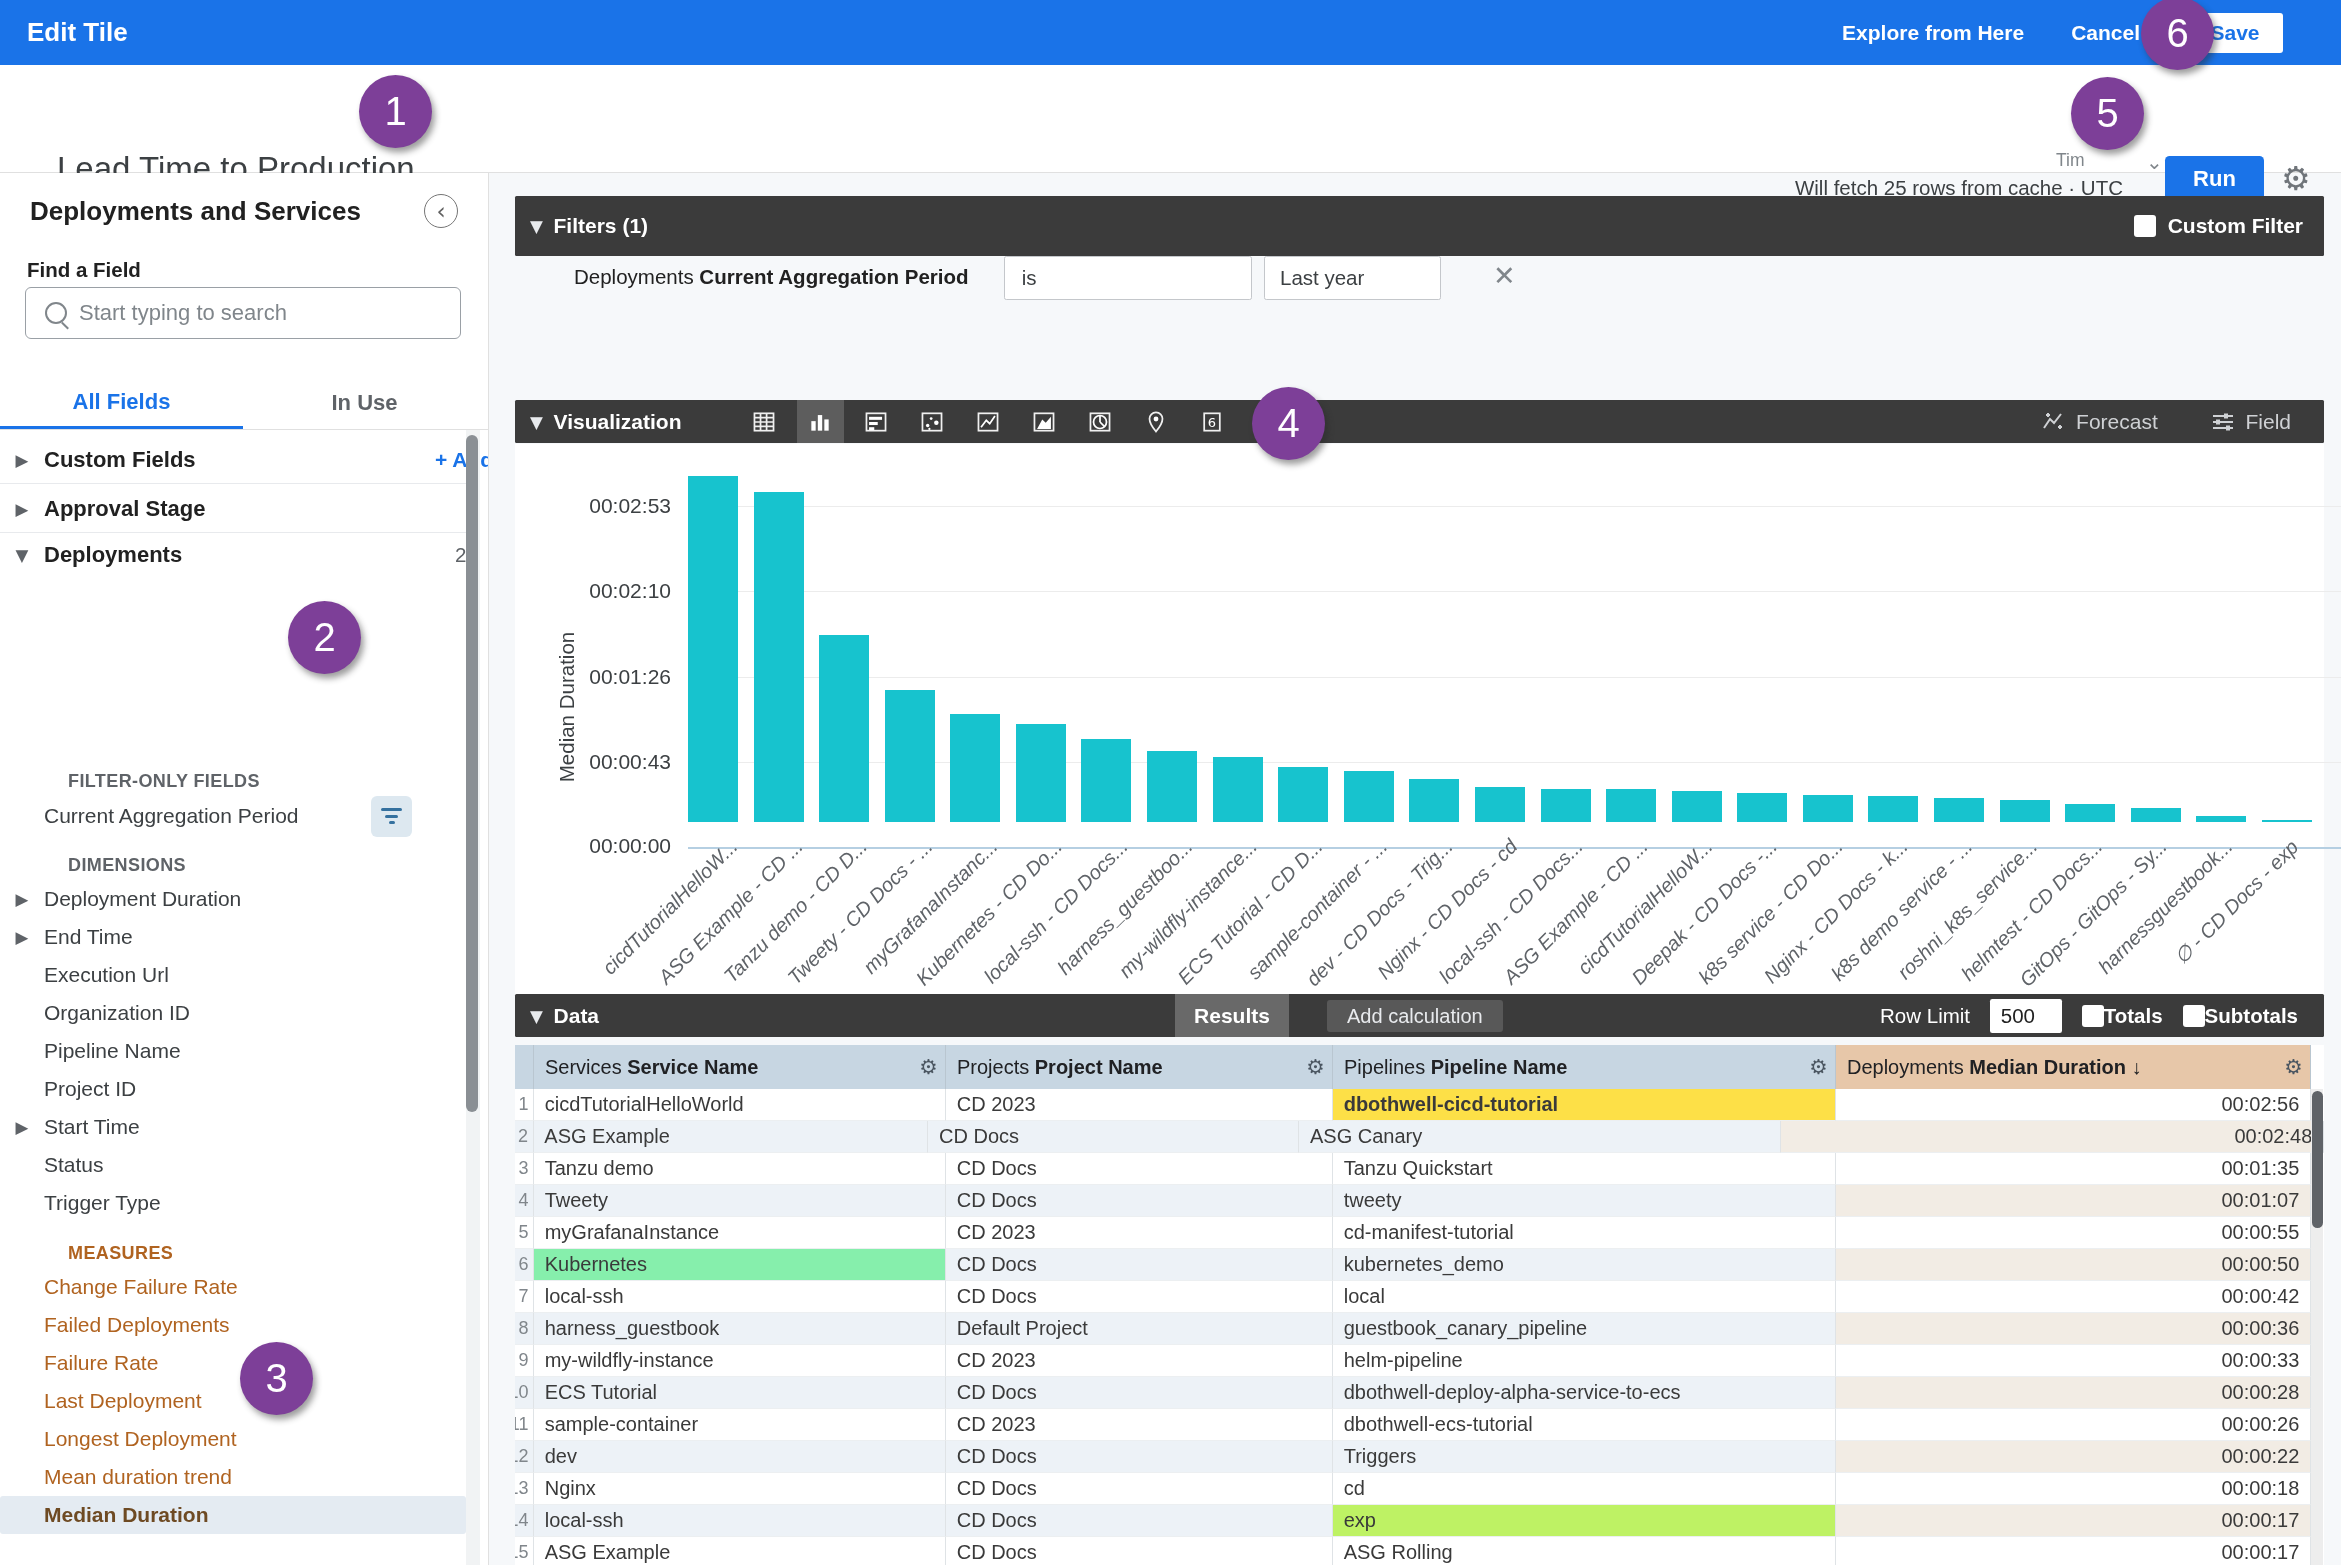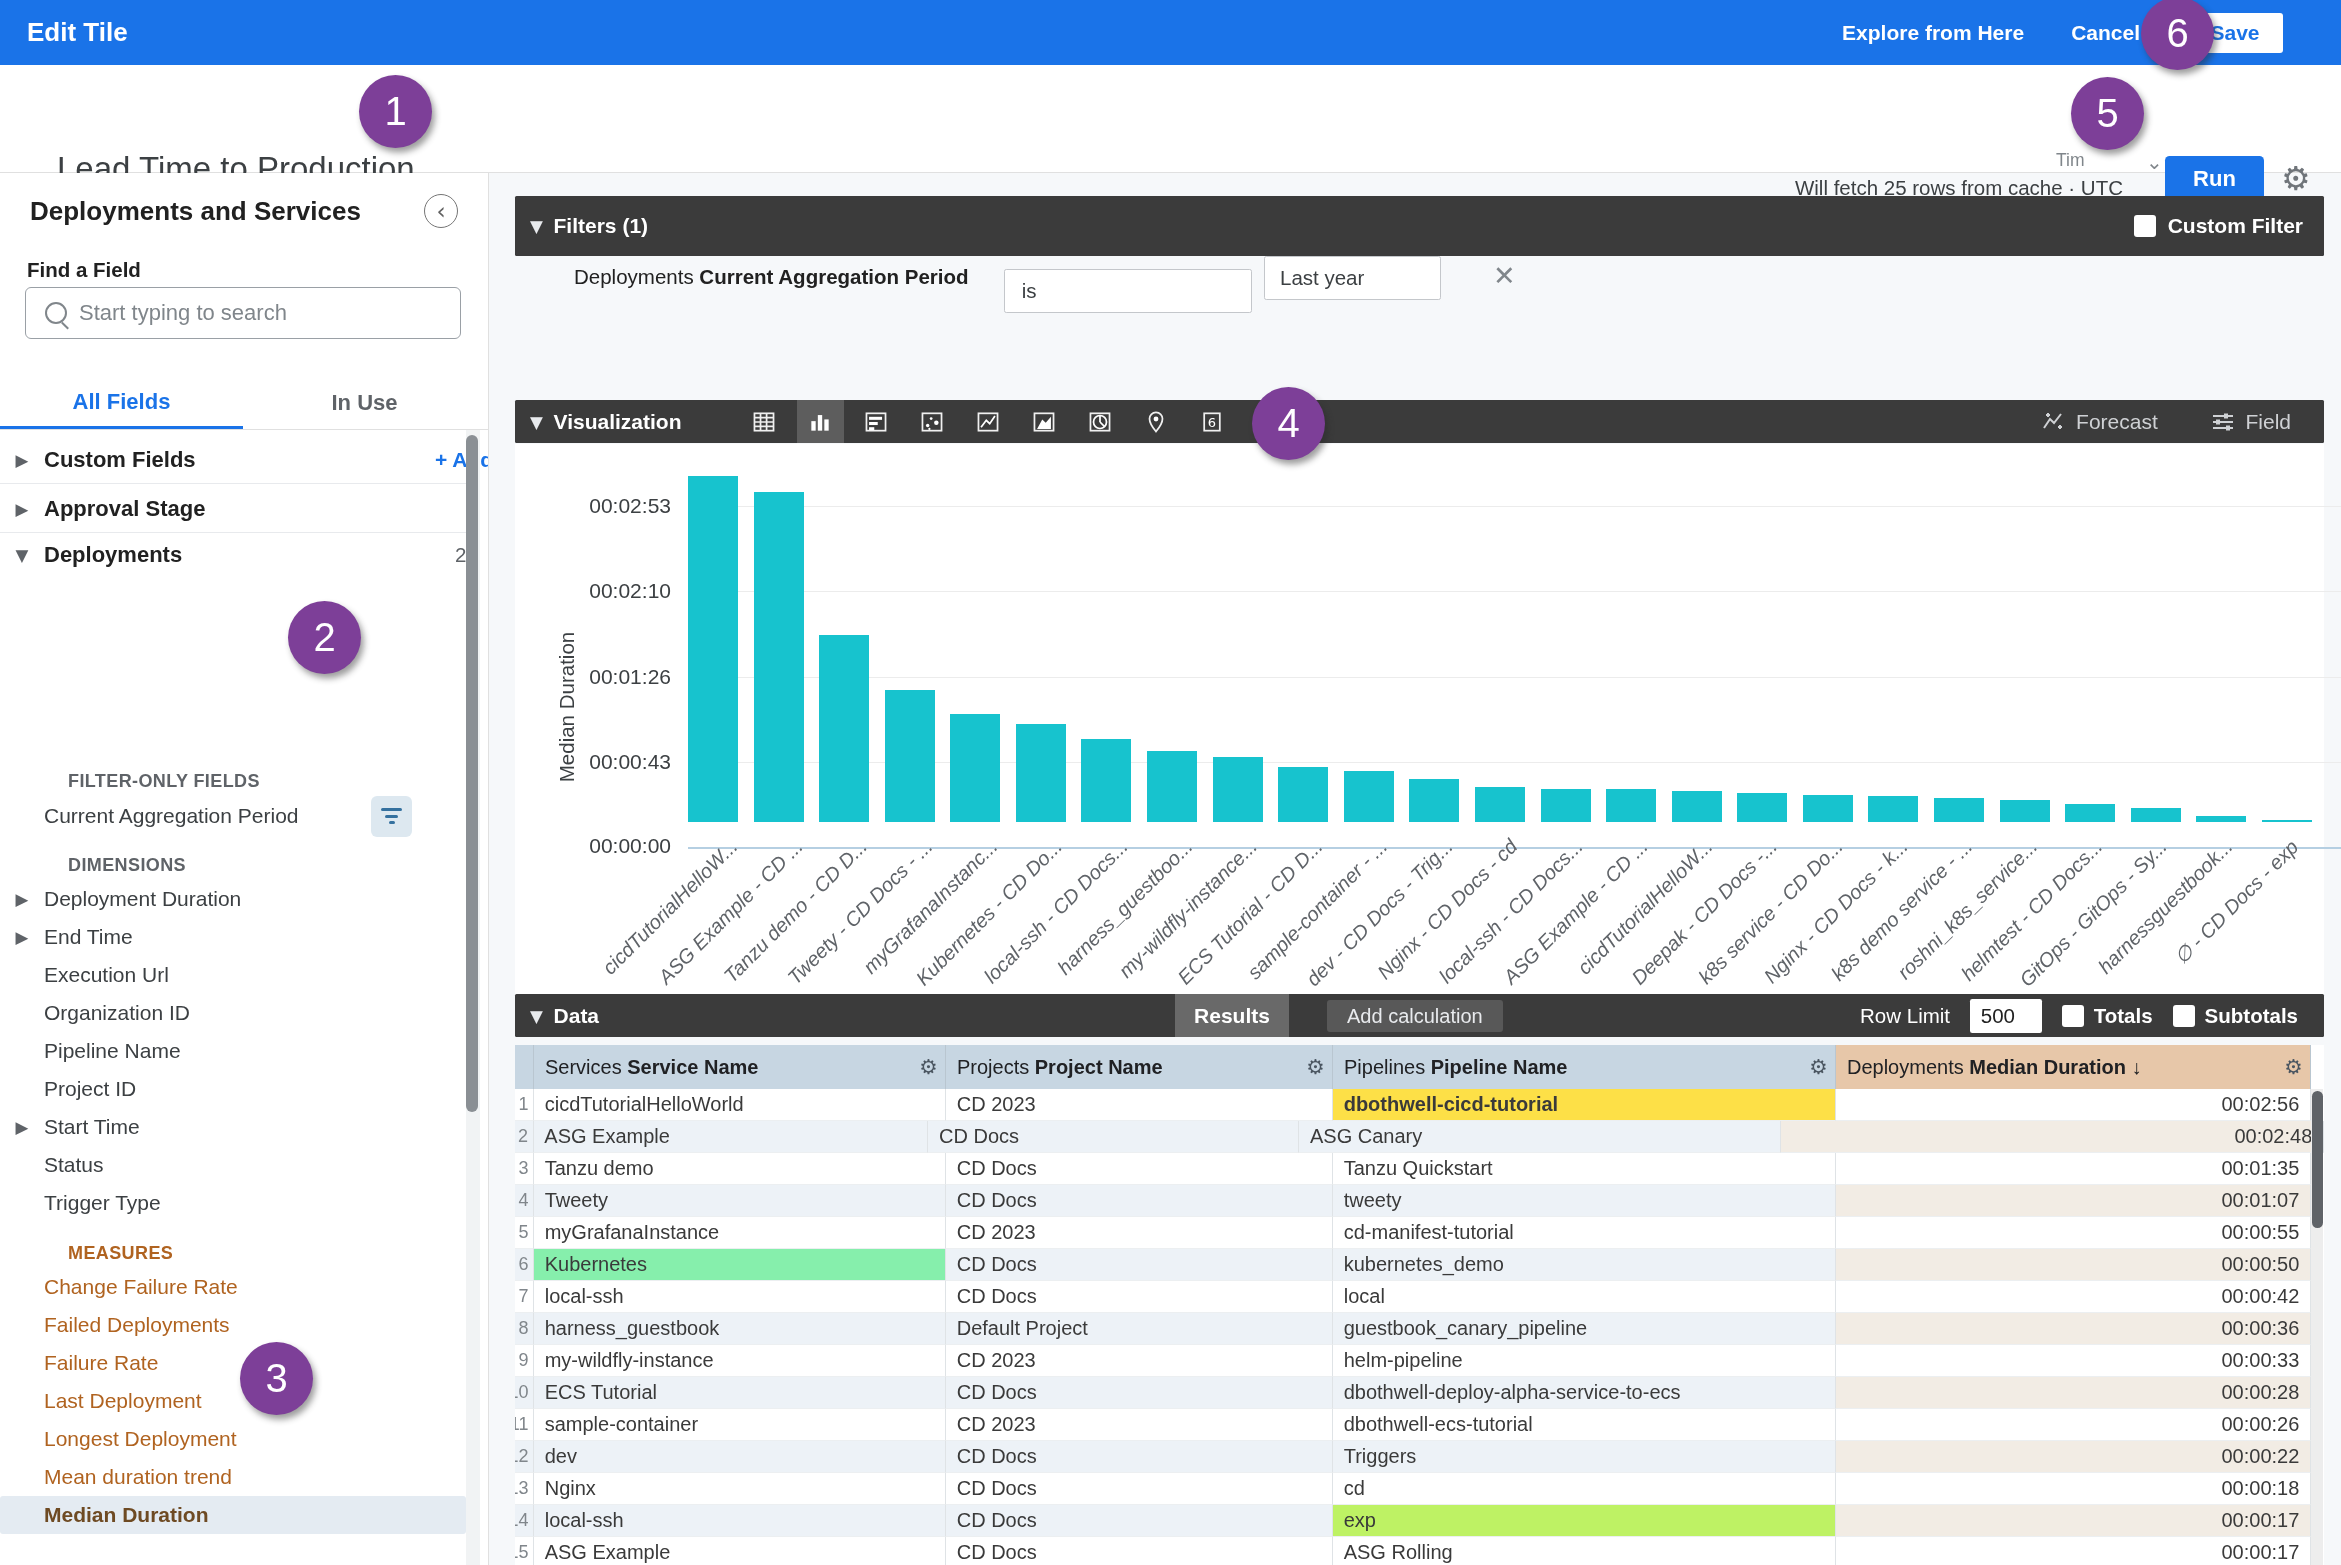--- a/index.html
+++ b/index.html
@@ -65,21 +65,21 @@
   .panel-head{position:absolute;left:515px;width:1809px;background:#3b3b3b;color:#fff;display:flex;align-items:center;border-radius:1.5px;}
   .ph-caret{color:#e8eaed;font-size:16.7px;margin:0 10.7px 0 15px;}
   .ph-title{font-size:21px;font-weight:700;}
   
   .filters-head{top:196px;height:60px;}
   .cf-box{margin-left:auto;display:flex;align-items:center;gap:12px;padding-right:21px;}
   .checkbox{width:22px;height:22px;background:#fff;border-radius:3px;}
   .cf-lbl{font-size:21px;font-weight:700;}
   .filter-row-lbl{position:absolute;left:574px;top:265px;font-size:20.5px;color:#212121;}
   .op-box{position:absolute;left:1004px;top:256px;width:248px;height:44px;background:#fff;border:1.5px solid #c4c7cb;
-          border-radius:2.3px;font-size:20.5px;color:#3c4043;display:flex;align-items:center;padding-left:16.7px;box-sizing:border-box;margin-top:13px;}
+          border-radius:2.3px;font-size:20.5px;color:#3c4043;display:flex;align-items:center;padding-left:16.7px;box-sizing:border-box;}
   .val-box{position:absolute;left:1264px;top:256px;width:177px;height:44px;background:#fff;border:1.5px solid #c4c7cb;
            border-radius:2.3px;font-size:20.5px;color:#3c4043;display:flex;align-items:center;padding-left:15px;box-sizing:border-box;}
   .filter-x{position:absolute;left:1493px;top:260px;font-size:27px;color:#80868b;}
   
   .viz-head{top:400px;height:43px;}
   .vicons{display:flex;align-items:center;margin-left:59px;}
   .vslot{width:47px;height:43px;display:flex;align-items:center;justify-content:center;margin-right:9px;}
   .vslot.sel{background:#5d5d5d;}
   .viz-right{margin-left:auto;display:flex;align-items:center;gap:53px;padding-right:33px;color:#cfd1d4;}
   .viz-right .vr{display:flex;align-items:center;gap:10.7px;font-size:21px;}
@@ -99,21 +99,21 @@
   
   .data-head{top:994px;height:43px;}
   .results-tab{position:absolute;left:660px;top:0;height:43px;width:114px;background:#696969;color:#fff;
                font-size:21px;font-weight:700;display:flex;align-items:center;justify-content:center;}
   .addcalc{position:absolute;left:812px;top:6px;height:32px;padding:0 20px;background:#585858;border-radius:3px;
            color:#e8eaed;font-size:20px;display:flex;align-items:center;}
   .dh-right{margin-left:auto;display:flex;align-items:center;gap:20px;padding-right:26px;}
   .rl-lbl{font-size:20.5px;color:#fff;}
   .rl-input{width:59px;height:32px;border:none;border-radius:2.3px;font-size:20.5px;color:#212121;text-align:left;
             padding-left:10.7px;font-family:"Liberation Sans",sans-serif;background:#fff;}
-  .dh-chk{display:flex;align-items:center;gap:10px;color:#fff;font-size:20.5px;font-weight:700;}
+  .dh-chk{display:flex;align-items:center;color:#fff;font-size:20.5px;font-weight:700;}
   
   .rtable{position:absolute;left:515px;top:1045px;width:1809px;height:520px;background:#fff;overflow:hidden;}
   .trow{display:flex;height:32px;}
   .trow.head{height:44px;}
   .tc{box-sizing:border-box;border-right:0.8px solid #dfe3e6;border-bottom:0.8px solid #eceff1;
       display:flex;align-items:center;font-size:20px;color:#3a3a3a;padding:0 10.7px;overflow:hidden;white-space:nowrap;}
   .tc.num{justify-content:flex-end;color:#80868b;font-size:18px;padding:0 4.6px;}
   .tc.meas{justify-content:flex-end;}
   .hc{box-sizing:border-box;border-right:0.8px solid #b9c6d0;display:flex;align-items:center;
       justify-content:space-between;font-size:20px;color:#202124;padding:0 7.6px 0 10.7px;white-space:nowrap;overflow:hidden;}

